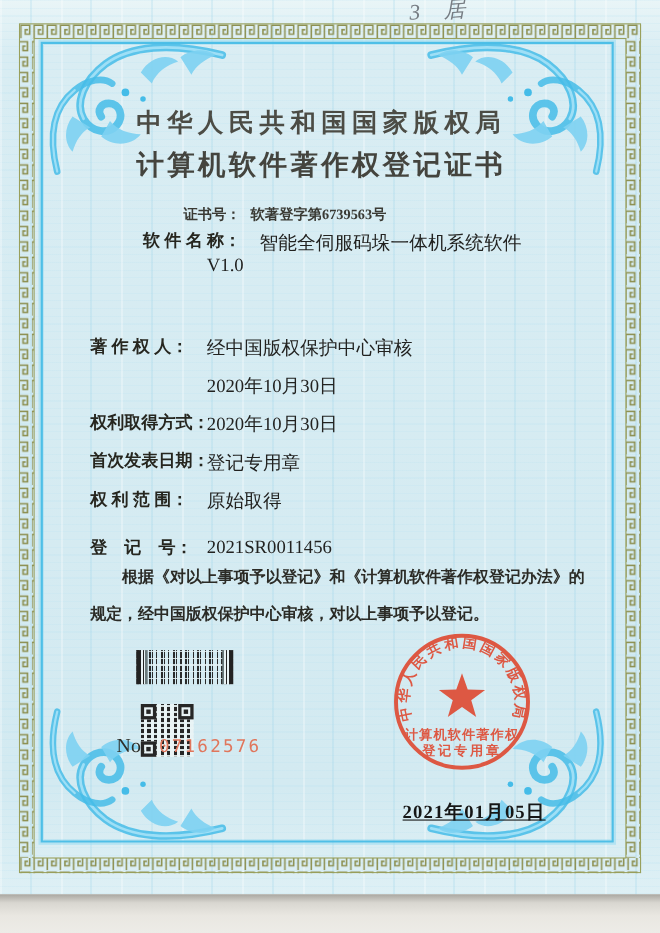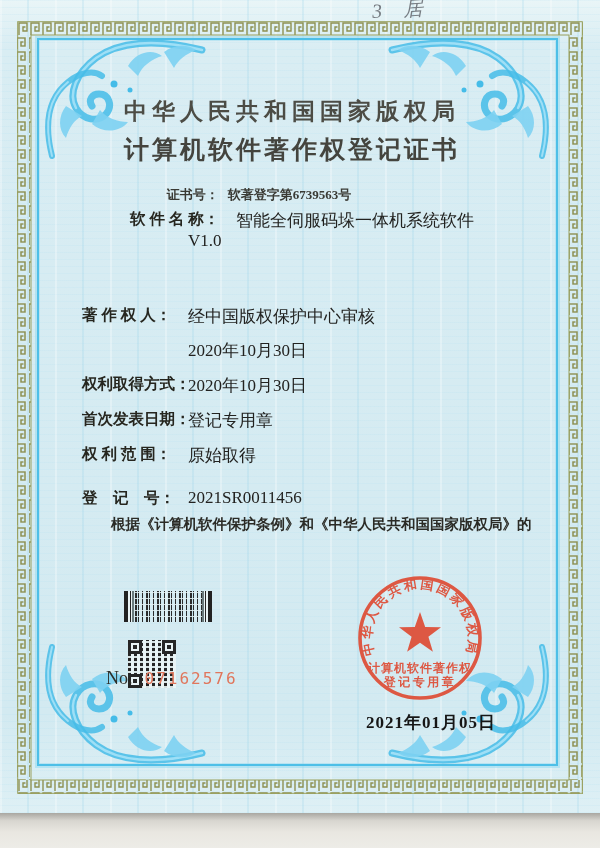--- a/index.html
+++ b/index.html
@@ -92,21 +92,21 @@
   .qr-f { position:absolute; width:14px; height:14px; border:3px solid #262626; background:#e9f3f5; }
   .qr-f::after { content:""; position:absolute; left:2px; top:2px; width:4px; height:4px; background:#262626; }
   .qr-f1 { left:0; top:0; } .qr-f2 { right:0; top:0; } .qr-f3 { left:0; bottom:0; }
 
   
   .serial { position:absolute; left:106px; top:668px; font-size:18px; color:#2e2e28; }
   .serial .digits {
     font-family:"DejaVu Sans Mono","Liberation Mono",monospace;
     font-size:16px; color:#e0765c; letter-spacing:2px; margin-left:12px;
   }
-  .issue-date { position:absolute; left:366px; top:711px; font-size:17px; font-weight:700; color:#161616; letter-spacing:1px; }
+  .issue-date { position:absolute; left:366px; top:727px; font-size:17px; font-weight:700; color:#161616; letter-spacing:1px;text-decoration:underline; }
 
   .seal { position:absolute; left:355px; top:573px; opacity:.9; }
 
   .handwriting {
     position:absolute; left:372px; top:-4px; font-size:20px; font-style:italic;
     color:#5b5f66; letter-spacing:8px; transform:rotate(-4deg); opacity:.8;
   }
 </style>
 </head>
 <body>
@@ -191,21 +191,22 @@
 
     <div class="f-label r4">首次发表日期：</div>
     <div class="f-value r4">登记专用章</div>
 
     <div class="f-label r5">权 利 范 围：</div>
     <div class="f-value r5">原始取得</div>
 
     <div class="f-label r6">登　记　号：</div>
     <div class="f-value r6">2021SR0011456</div>
 
-    <div class="stmt stmt1">根据《计算机软件保护条例》和《中华人民共和国国家版权局》的</div>
+    <div class="stmt stmt1">根据《对以上事项予以登记》和《计算机软件著作权登记办法》的</div>
+    <div class="stmt stmt2">规定，经中国版权保护中心审核，对以上事项予以登记。</div>
 
     <div class="barcode"></div>
     <div class="qr">
       <span class="qr-f qr-f1"></span>
       <span class="qr-f qr-f2"></span>
       <span class="qr-f qr-f3"></span>
     </div>
 
     <div class="serial">
       <span>No.</span><span class="digits">07162576</span>

